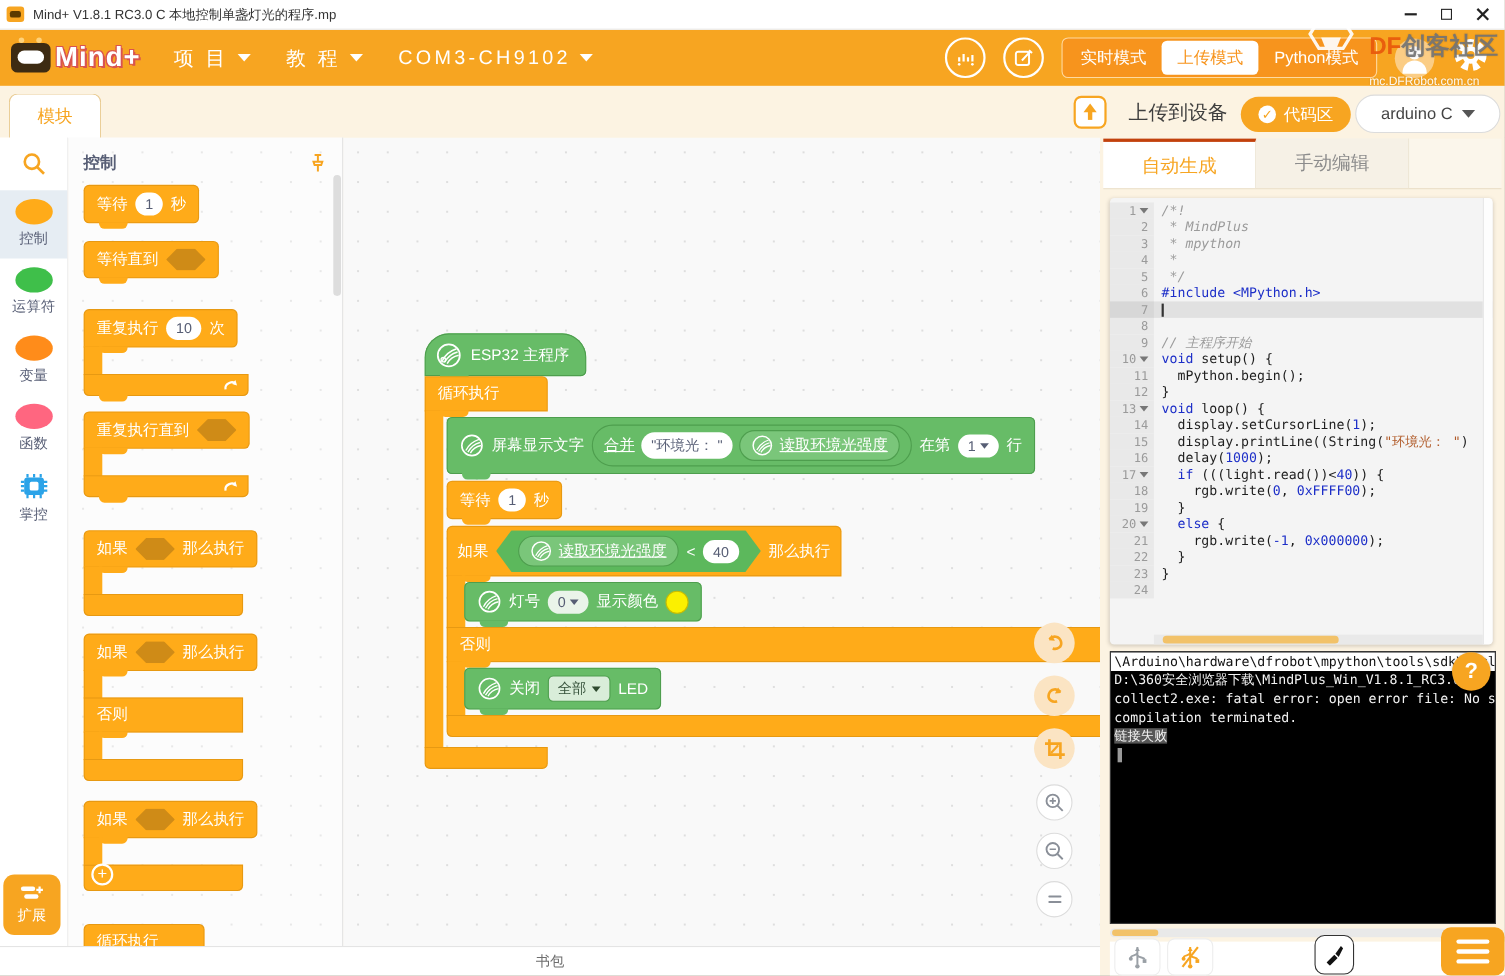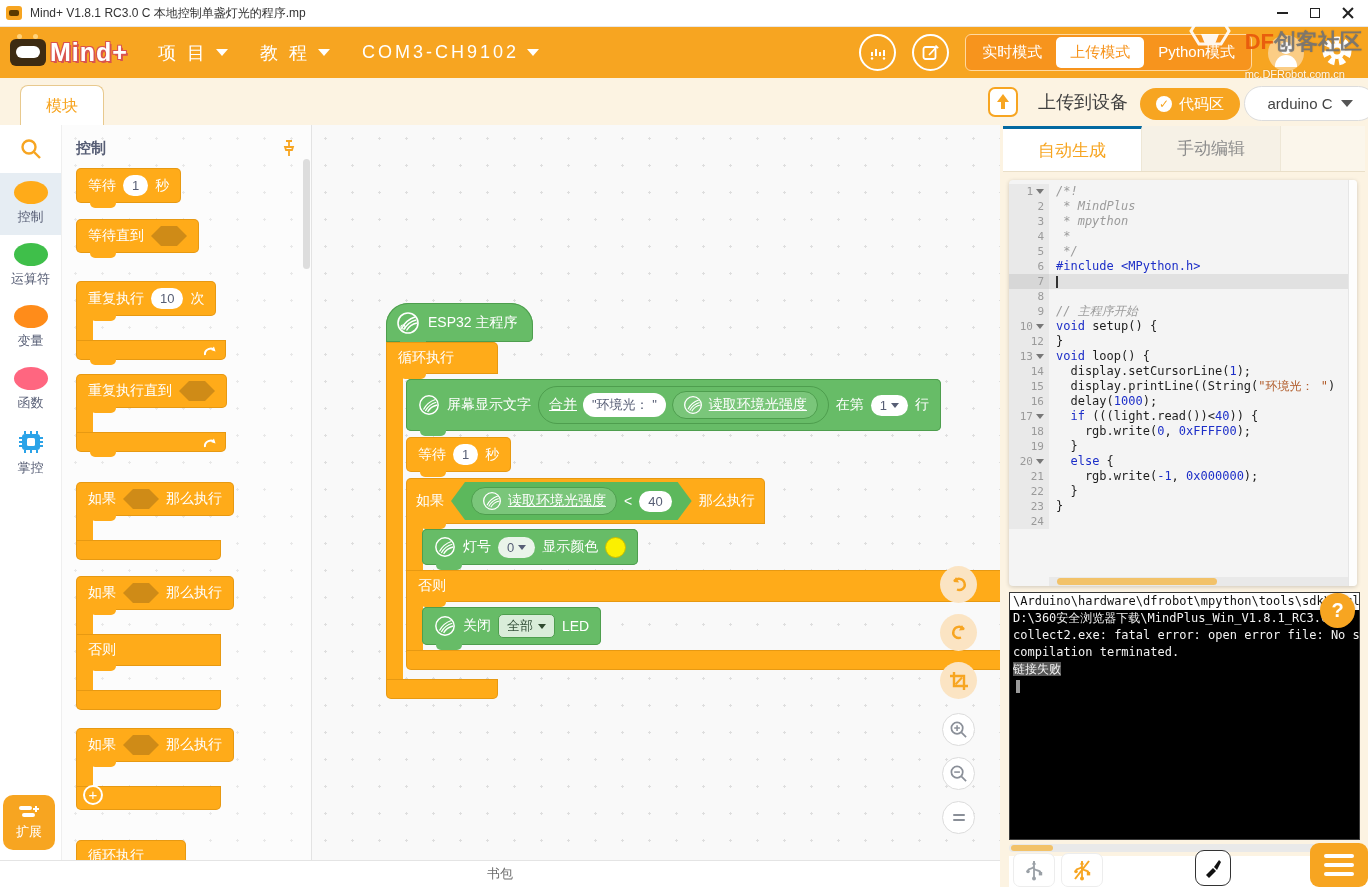--- a/index.html
+++ b/index.html
@@ -42,21 +42,21 @@
   .avatar::after { content:''; position:absolute; left:7px; top:20px; width:22px; height:12px; border-radius:11px 11px 0 0; background:#FFF; }
 
   
   .watermark { position:absolute; top:4px; right:6px; z-index:7; display:flex; gap:6px; align-items:flex-start; opacity:.92; pointer-events:none; }
   .wm-text { display:flex; flex-direction:column; align-items:flex-start; margin-top:26px; }
   .wm-line1 { font-size:22px; font-weight:bold; line-height:24px; }
   .wm-df { color:#E8590C; } .wm-rest { color:#737373; text-shadow:0 0 2px rgba(0,0,0,.18); }
   .wm-url { font-size:11px; color:#FFF; margin-top:14px; text-shadow:0 0 2px rgba(0,0,0,.18); }
 
   
-  .subrow { position:absolute; top:78px; left:16px; right:0; height:47px; background:#FCF3E2; z-index:2; }
+  .subrow { position:absolute; top:78px; left:4px; right:0; height:47px; background:#FCF3E2; z-index:2; }
   .modtab { position:absolute; left:4px; top:7px; width:84px; height:41px; background:#FFF;
             border:1px solid #E8C98E; border-bottom:none; border-radius:8px 8px 0 0;
             color:#F7A521; font-size:16px; display:flex; align-items:center; justify-content:center; }
   .uploadgrp { position:absolute; left:972px; top:9px; display:flex; align-items:center; gap:20px; }
   .upicon { width:30px; height:30px; background:#FFF; border:2px solid #F7A521; border-radius:7px; position:relative; }
   .upicon::before { content:''; position:absolute; left:7px; top:5px; width:0; height:0;
                     border-left:6px solid transparent; border-right:6px solid transparent; border-bottom:8px solid #F7A521; }
   .upicon::after { content:''; position:absolute; left:11px; top:12px; width:4px; height:8px; background:#F7A521; }
   .uplabel { font-size:18px; color:#3F3F3F; }
   .codeareabtn { position:absolute; left:1124px; top:10px; height:32px; background:#F7A521; border-radius:16px;
@@ -136,21 +136,21 @@
   .bottombar { position:absolute; left:0; bottom:0; width:1000px; height:27px; background:#FFF;
                border-top:1px solid #E4E4E4; display:flex; align-items:center; justify-content:center;
                font-size:13px; color:#6E6E6E; z-index:4; }
 
   
   .rightpanel { position:absolute; top:125px; left:1000px; right:0; bottom:0; background:#FCF3E2; z-index:2; }
   .tabs { position:absolute; top:1px; left:3px; right:3px; height:46px; display:flex; background:#FBF6EB;
           border-bottom:1px solid #EADFC8; }
   .tab { width:139px; display:flex; align-items:center; justify-content:center; font-size:17px; color:#8C8C8C;
          background:#F6F1E6; border-right:1px solid #EEE7D6; cursor:pointer; }
-  .tab.active { background:#FFF; color:#F7A521; border-top:3px solid #0369a1; }
+  .tab.active { background:#FFF; color:#F7A521; border-top:3px solid #c2410c; }
 
   .codebox { position:absolute; top:55px; left:9px; width:348px; height:406px; background:#F4F4F4;
              border-radius:4px; box-shadow:0 1px 4px rgba(0,0,0,.18); overflow:hidden; padding-top:4px; }
   .cline { display:flex; height:15px; line-height:15px; font-family:"DejaVu Sans Mono","Liberation Mono",monospace; font-size:12px; }
   .gut { flex:0 0 40px; background:#E9E9E9; color:#9A9A9A; display:flex; justify-content:flex-end; align-items:center;
          gap:3px; padding-right:5px; font-size:11px; }
   .fold { width:0; height:0; border-left:4px solid transparent; border-right:4px solid transparent; border-top:5px solid #777; }
   .ccode { padding-left:7px; white-space:pre; color:#1E1E1E; }
   .ccode .cm { color:#9B9B9B; font-style:italic; }
   .ccode .kw { color:#1C2EC8; }
@@ -615,20 +615,24 @@
           </div>
           <div class="cline">
             <span class="gut">9</span>
             <span class="ccode"><span class="cm">// 主程序开始</span></span>
           </div>
           <div class="cline">
             <span class="gut">10<i class="fold"></i></span>
             <span class="ccode"><span class="kw">void</span><span class="pl"> setup() {</span></span>
           </div>
           <div class="cline">
+            <span class="gut">11</span>
+            <span class="ccode"><span class="pl">  mPython.begin();</span></span>
+          </div>
+          <div class="cline">
             <span class="gut">12</span>
             <span class="ccode"><span class="pl">}</span></span>
           </div>
           <div class="cline">
             <span class="gut">13<i class="fold"></i></span>
             <span class="ccode"><span class="kw">void</span><span class="pl"> loop() {</span></span>
           </div>
           <div class="cline">
             <span class="gut">14</span>
             <span class="ccode"><span class="pl">  display.setCursorLine(</span><span class="num">1</span><span class="pl">);</span></span>

